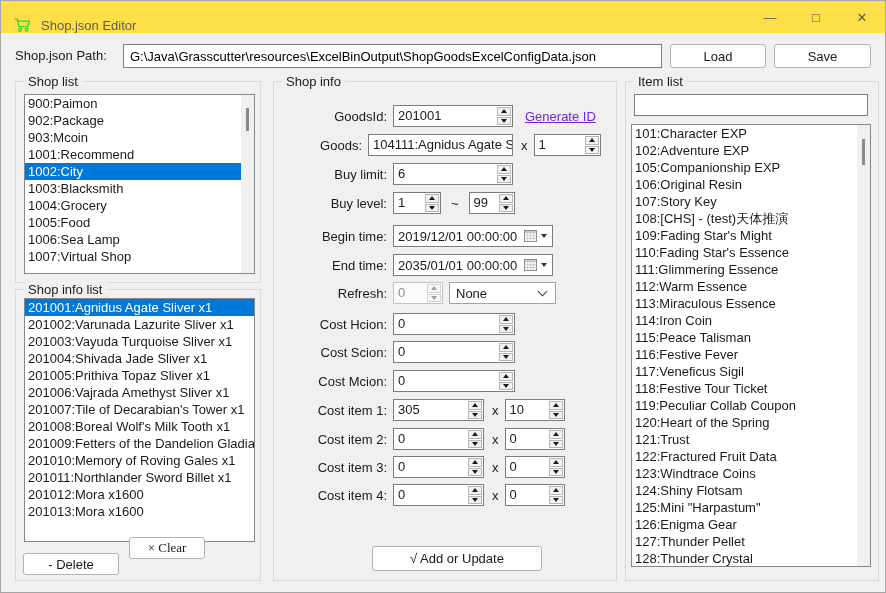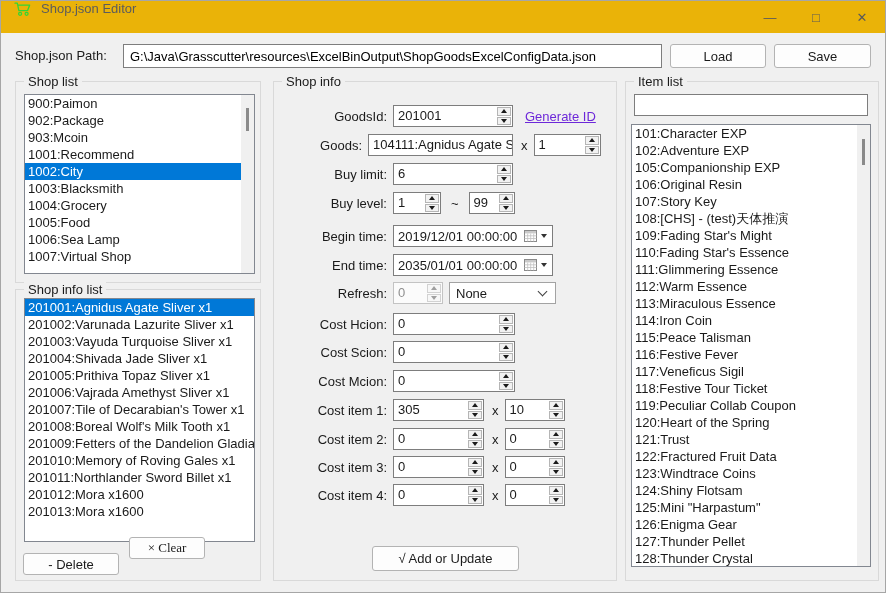--- a/index.html
+++ b/index.html
@@ -1,22 +1,22 @@
 <!DOCTYPE html>
 <html><head>
 <meta charset="utf-8">
 <style>
   html,body { margin:0; padding:0; background:#e8e8e8; }
   body { font-family:"Liberation Sans","DejaVu Sans",sans-serif; font-size:13px; color:#1a1a1a; }
   .window { position:relative; width:886px; height:593px; background:#f0f0f0;
             border:1px solid #a6a6a6; box-sizing:border-box; overflow:hidden; }
 
   
-  .titlebar { position:absolute; top:0; left:0; right:0; height:32px; background:#eab308;
-              display:flex; align-items:flex-start; }
+  .titlebar { position:absolute; top:0; left:0; right:0; height:32px; background:#fde047;
+              display:flex; align-items:flex-end; }
   .title-icon { margin-left:13px; display:flex; align-items:center; }
   .title-text { margin-left:9px; color:#5c5c5c; }
   .win-controls { position:absolute; right:0; top:0; height:32px; display:flex; }
   .win-btn { width:46px; height:32px; display:flex; align-items:center; justify-content:center;
              color:#5a5a5a; font-size:13px; }
 
   
   .path-label { position:absolute; left:14px; top:47px; }
   .path-input { position:absolute; left:122px; top:43px; width:539px; height:24px;
                 box-sizing:border-box; border:1px solid #7d7d7d; background:#fff;
@@ -99,21 +99,21 @@
 
   .times { margin:0 0 0 8px; }
   .tilde { margin:0 10px; }
   .link { color:#6d28d9; text-decoration:underline; margin-left:12px; white-space:nowrap; }
 
   .w120{width:120px;} .w145{width:145px;} .w67{width:67px; margin-left:6px;}
   .w48{width:48px;} .w46{width:46px;} .w160{width:160px;} .w50{width:50px;}
   .w107{width:107px; margin-left:6px;} .w122{width:122px;} .w80{width:91px;}
   .w60{width:60px; margin-left:6px;}
 
-  .btn-add { position:absolute; left:98px; top:464px; width:147px; height:25px; }
+  .btn-add { position:absolute; left:98px; top:464px; width:170px; height:25px; }
 
   
   .search-input { position:absolute; left:8px; top:12px; width:234px; height:22px;
                   box-sizing:border-box; border:1px solid #7d7d7d; background:#fff;
                   font-family:inherit; font-size:13px; padding:0 4px; }
 </style>
 </head>
 <body>
 
 <div class="window">

